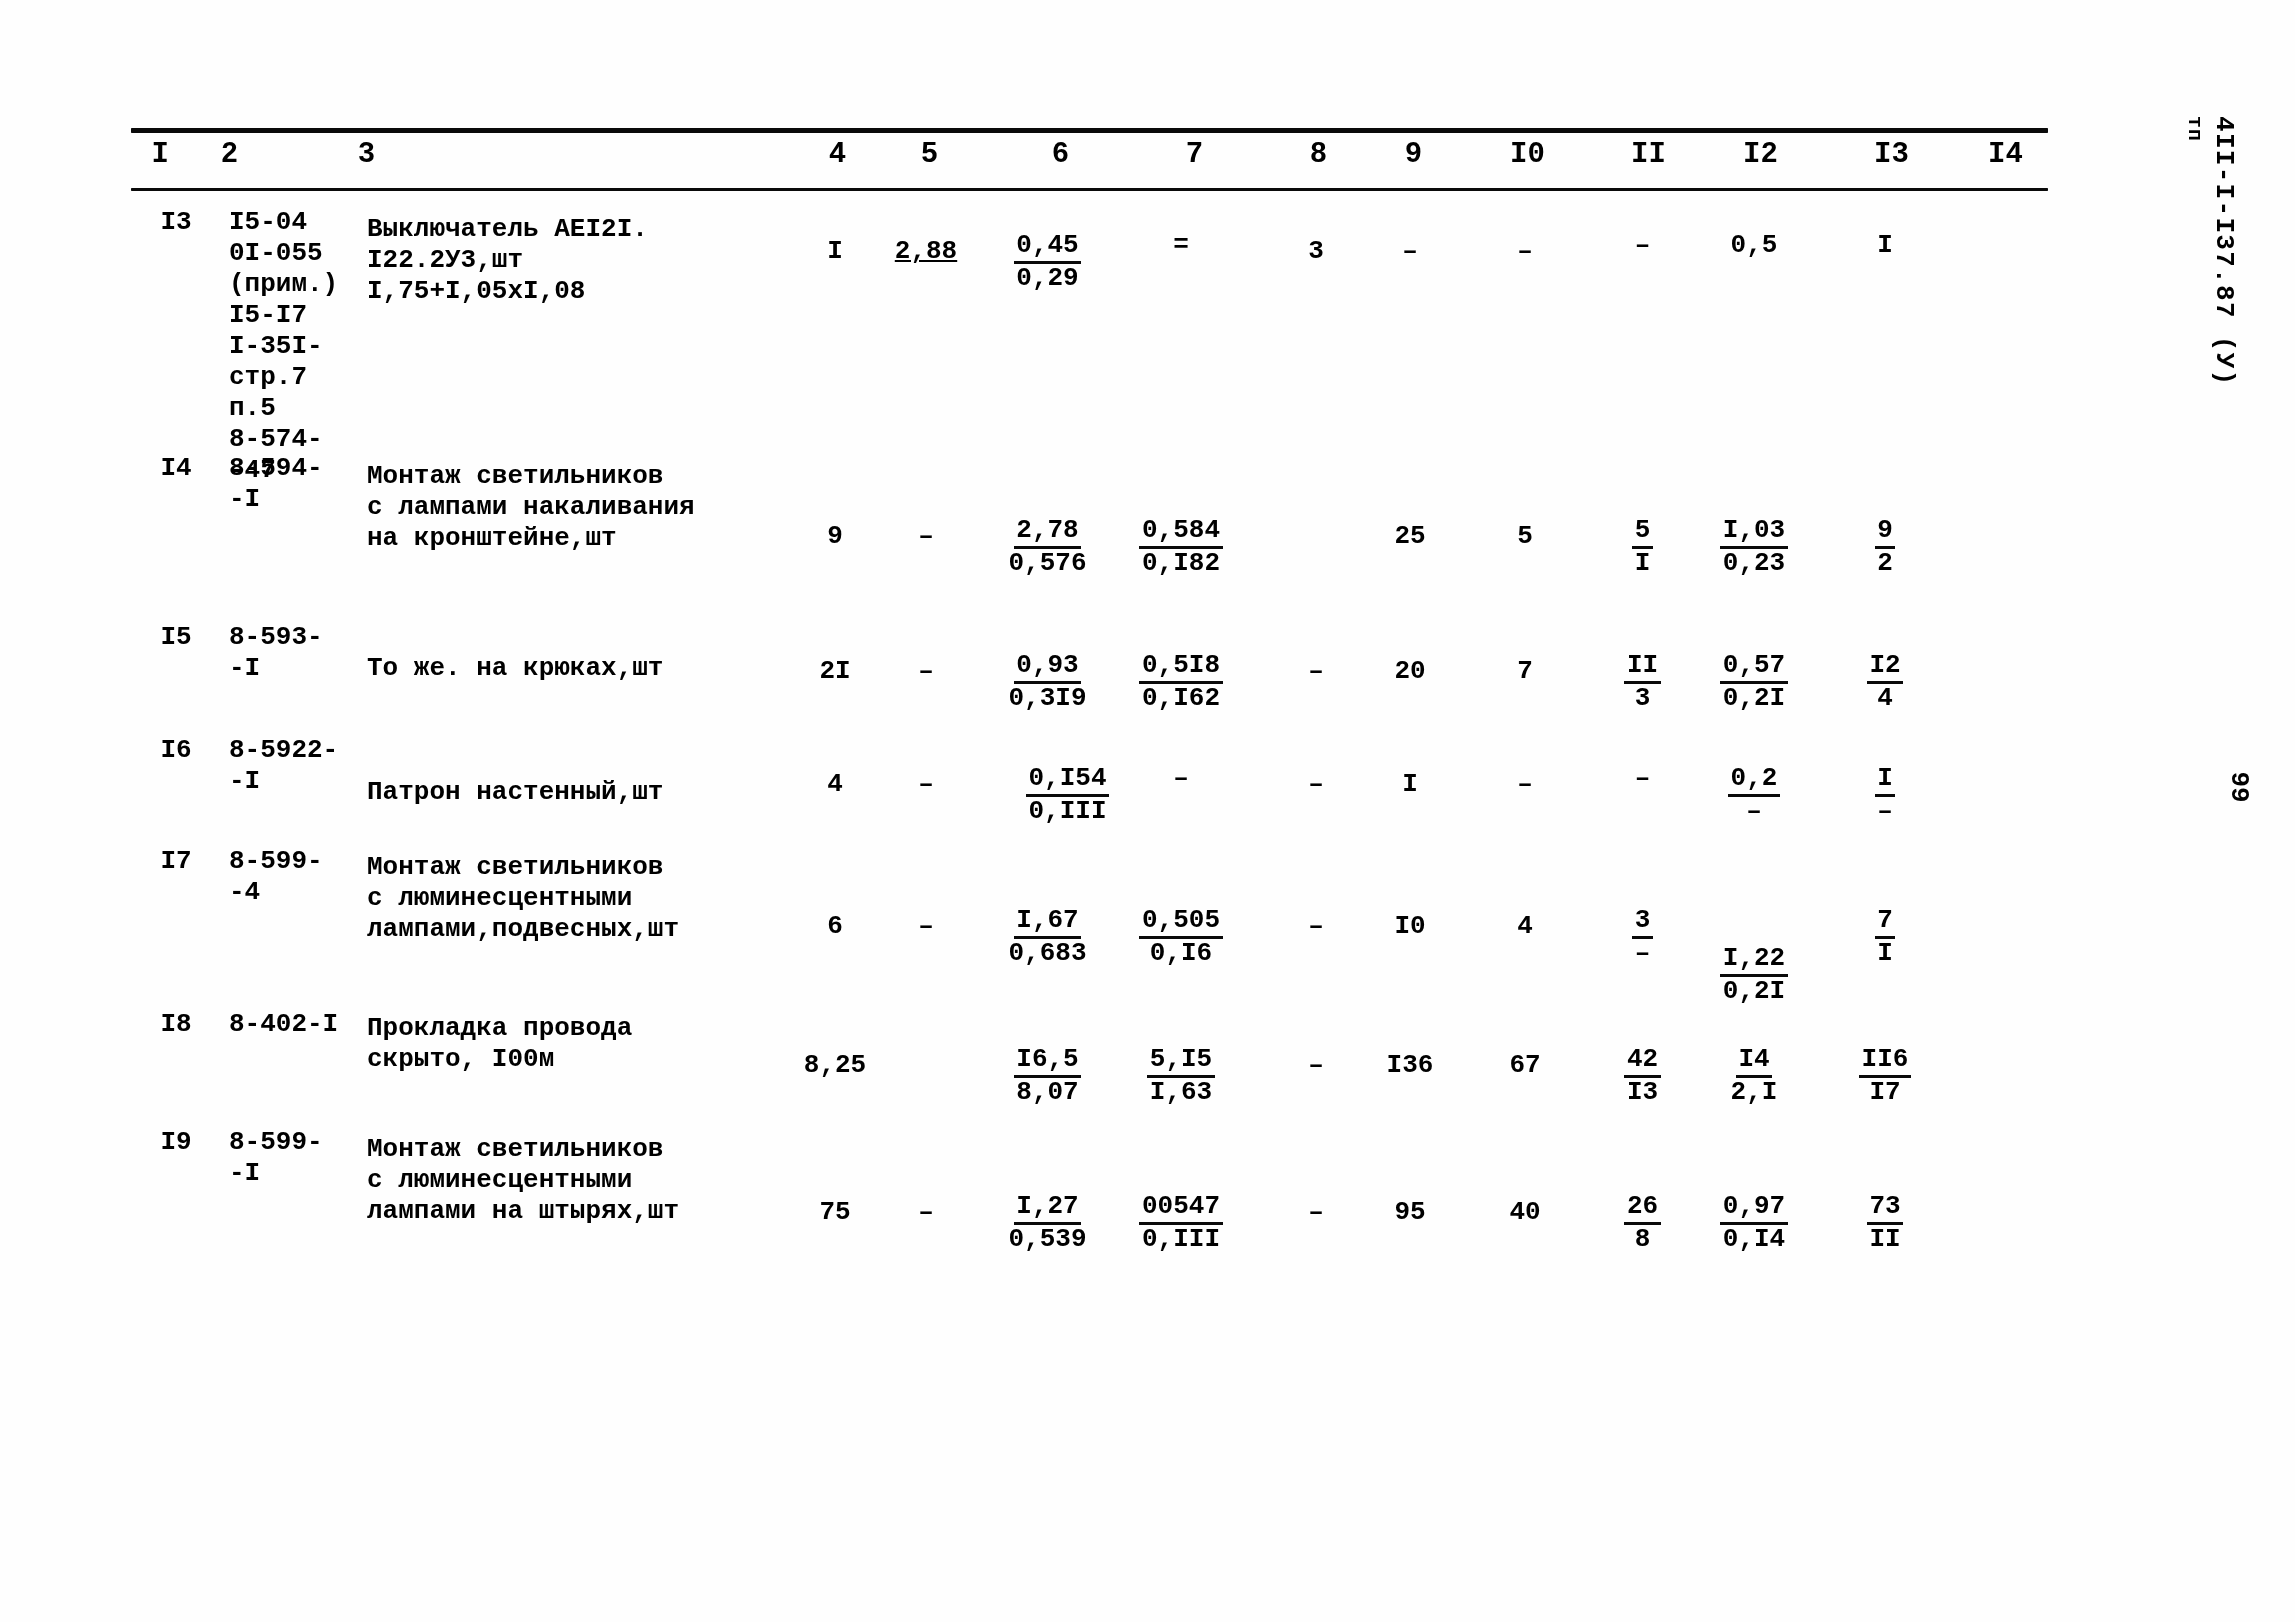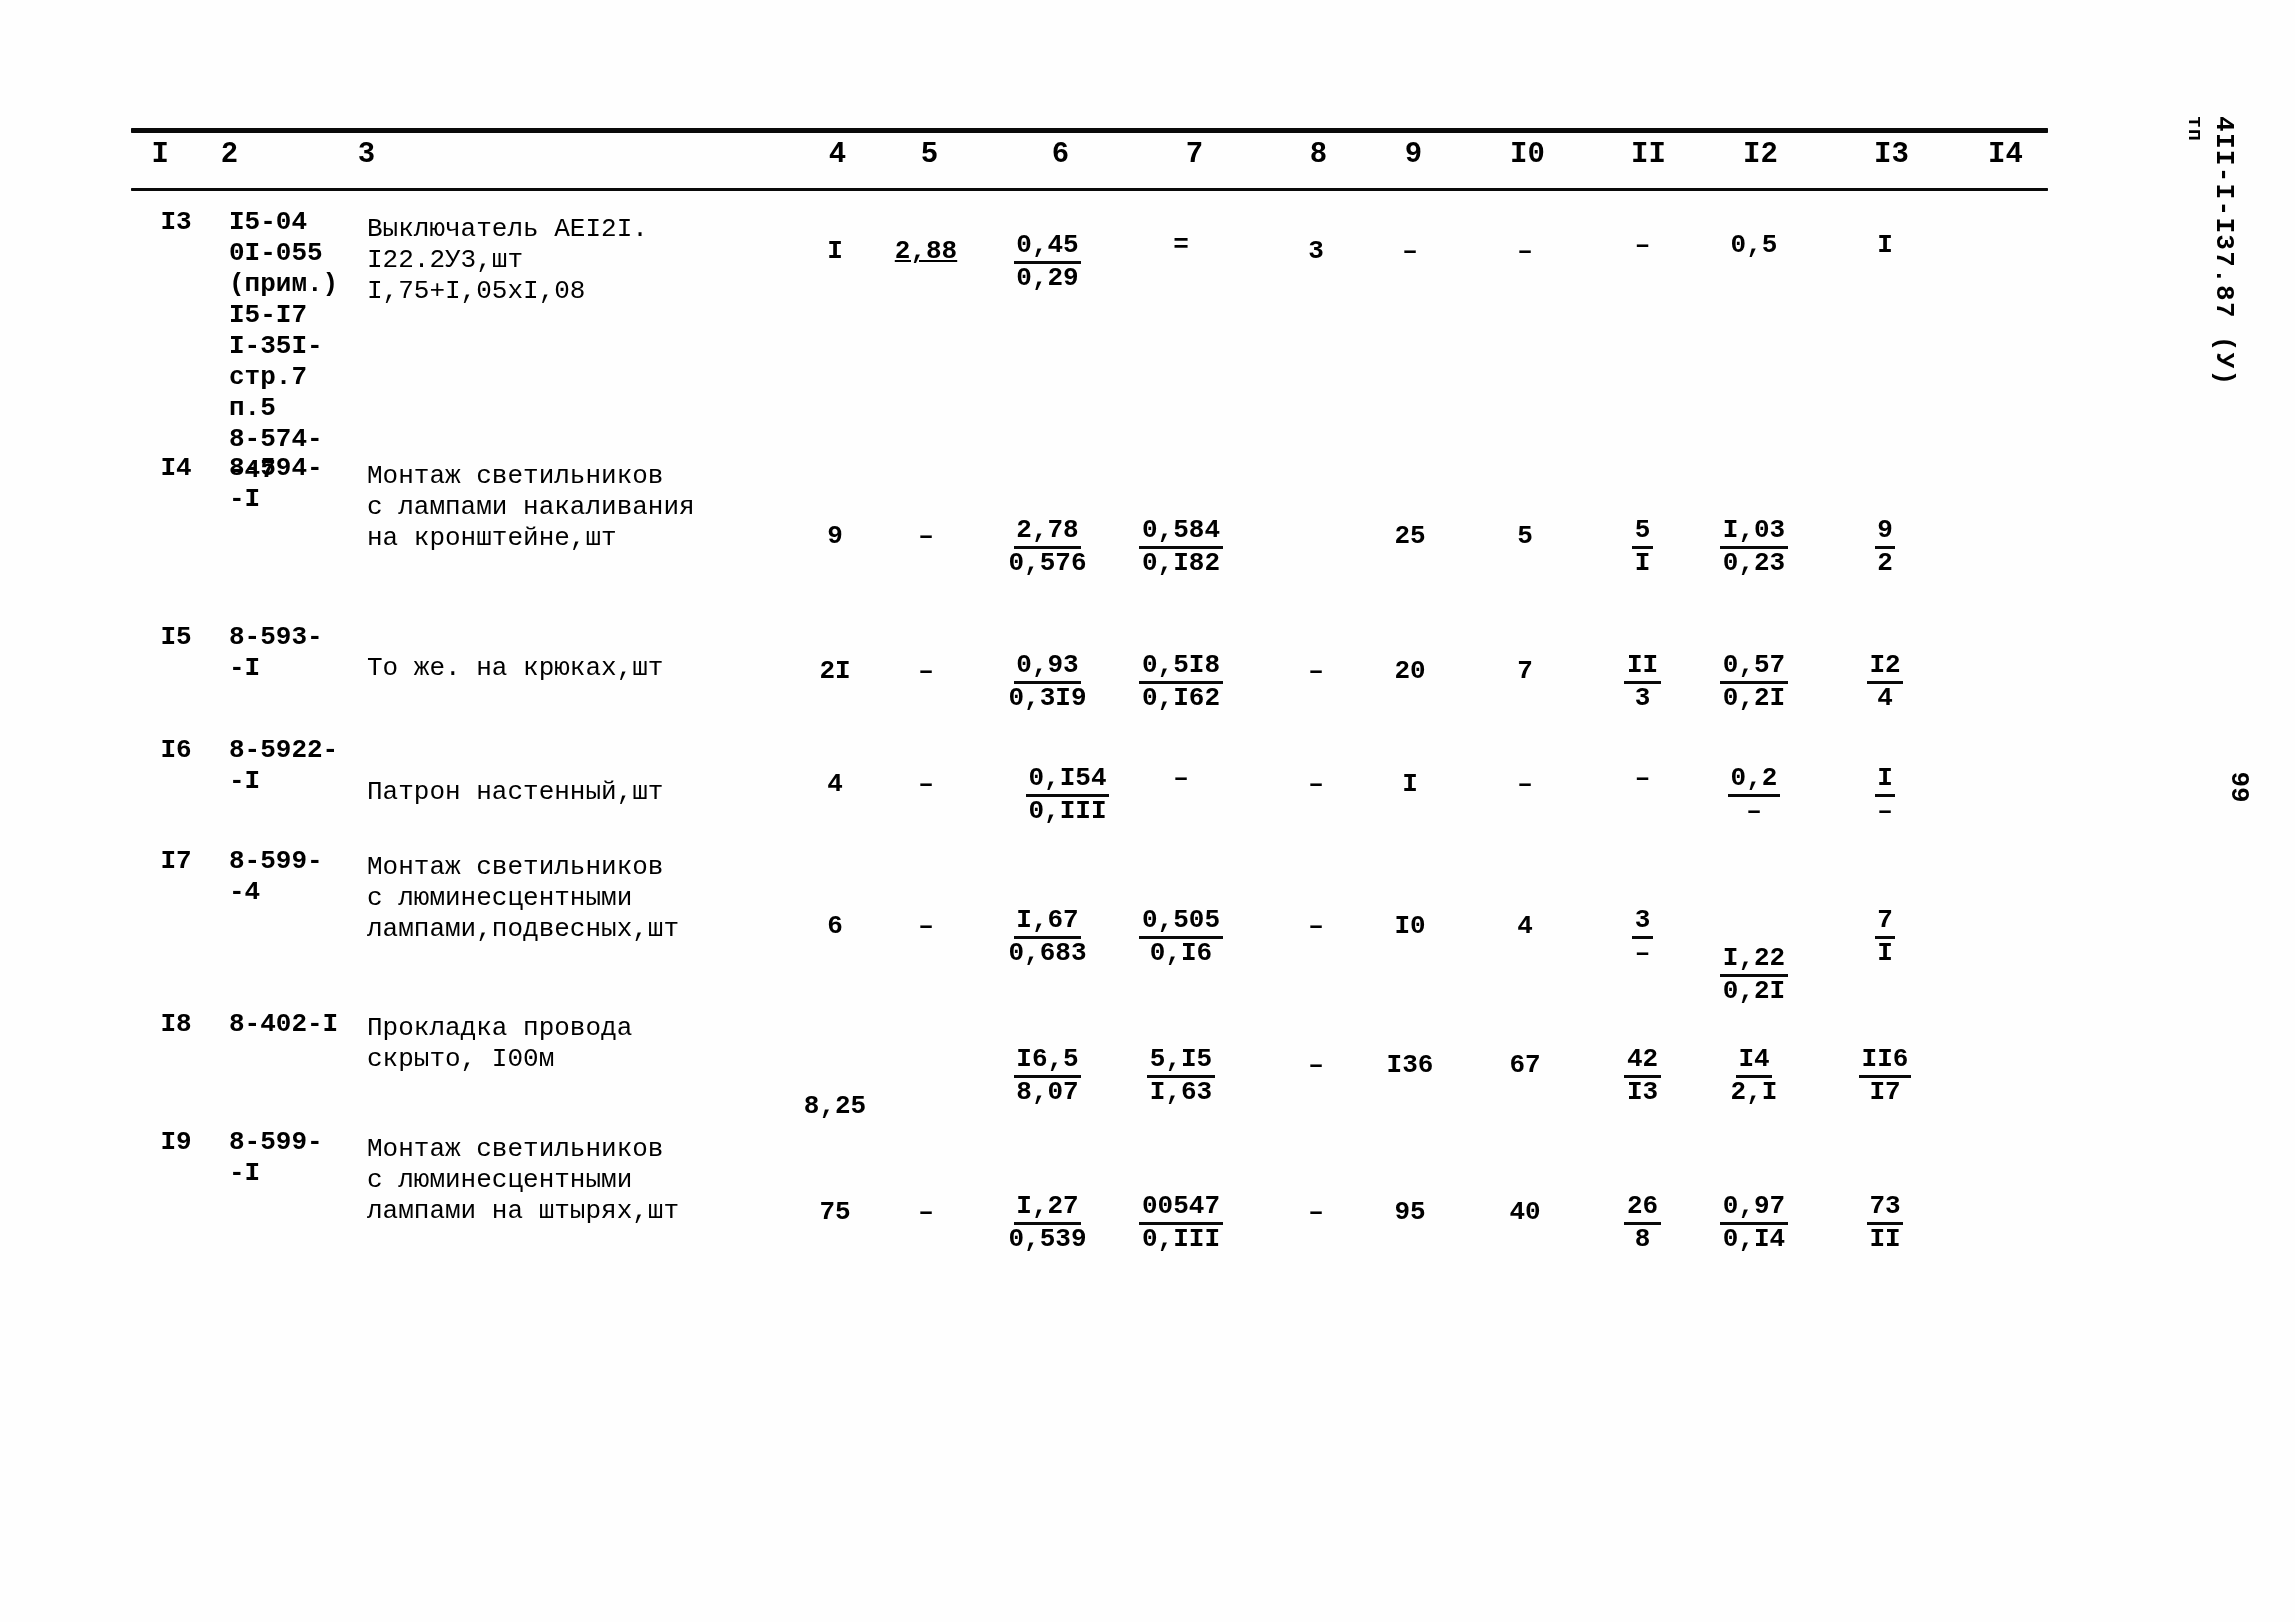--- a/index.html
+++ b/index.html
@@ -68,21 +68,21 @@
     white-space:pre;
   }
   .c-num{text-align:center;}
   .frac{display:flex;flex-direction:column;align-items:center;justify-content:flex-end;}
   .frac .top{border-bottom:3.9px solid #0a0a0a;padding:0 2.6px 1.3px 2.6px;line-height:27.5px;}
   .frac .bot{padding-top:0;line-height:29px;}
 
   .desc{
     position:absolute;
     font-family:"Liberation Mono","DejaVu Sans Mono",monospace;
-    font-weight:normal;font-size:26px;line-height:31px;
+    font-weight:bold;font-size:26px;line-height:31px;
     white-space:pre-line;
   }
   .code{
     position:absolute;
     font-family:"Liberation Mono","DejaVu Sans Mono",monospace;
     font-weight:bold;font-size:26px;line-height:31px;
     white-space:pre-line;
   }
   .idx{
     position:absolute;
@@ -211,21 +211,21 @@
           <div class="cell" style="left: 991px; top: 709px; width: 118px;"><div class="frac"><div class="top">0,505</div><div class="bot">0,I6</div></div></div>
           <div class="cell" style="left: 1472px; top: 709px; width: 79px;"><div class="frac"><div class="top">3</div><div class="bot">–</div></div></div>
           <div class="cell" style="left: 1574px; top: 709px; width: 98px; margin-top: 38px;"><div class="frac"><div class="top">I,22</div><div class="bot">0,2I</div></div></div>
           <div class="cell" style="left: 1708px; top: 709px; width: 92px;"><div class="frac"><div class="top">7</div><div class="bot">I</div></div></div>
         </div>
         <div class="row">
           <div class="idx" style="left: 29.4px; top: 811px;">I8</div>
           <div class="code" style="left: 98px; top: 811px;">8-402-I</div>
           <div class="desc" style="left: 236px; top: 815px;">Прокладка провода
 скрыто, I00м</div>
-          <div class="cell c-num" style="left: 658px; top: 852px; width: 92px; margin-top: 41px;">8,25</div>
+          <div class="cell c-num" style="left: 658px; top: 852px; width: 92px;">8,25</div>
           <div class="cell c-num" style="left: 1139px; top: 852px; width: 92px;">–</div>
           <div class="cell c-num" style="left: 1233px; top: 852px; width: 92px;">I36</div>
           <div class="cell c-num" style="left: 1348px; top: 852px; width: 92px;">67</div>
           <div class="cell" style="left: 864px; top: 848px; width: 105px;"><div class="frac"><div class="top">I6,5</div><div class="bot">8,07</div></div></div>
           <div class="cell" style="left: 991px; top: 848px; width: 118px;"><div class="frac"><div class="top">5,I5</div><div class="bot">I,63</div></div></div>
           <div class="cell" style="left: 1472px; top: 848px; width: 79px;"><div class="frac"><div class="top">42</div><div class="bot">I3</div></div></div>
           <div class="cell" style="left: 1574px; top: 848px; width: 98px;"><div class="frac"><div class="top">I4</div><div class="bot">2,I</div></div></div>
           <div class="cell" style="left: 1708px; top: 848px; width: 92px;"><div class="frac"><div class="top">II6</div><div class="bot">I7</div></div></div>
         </div>
         <div class="row">

